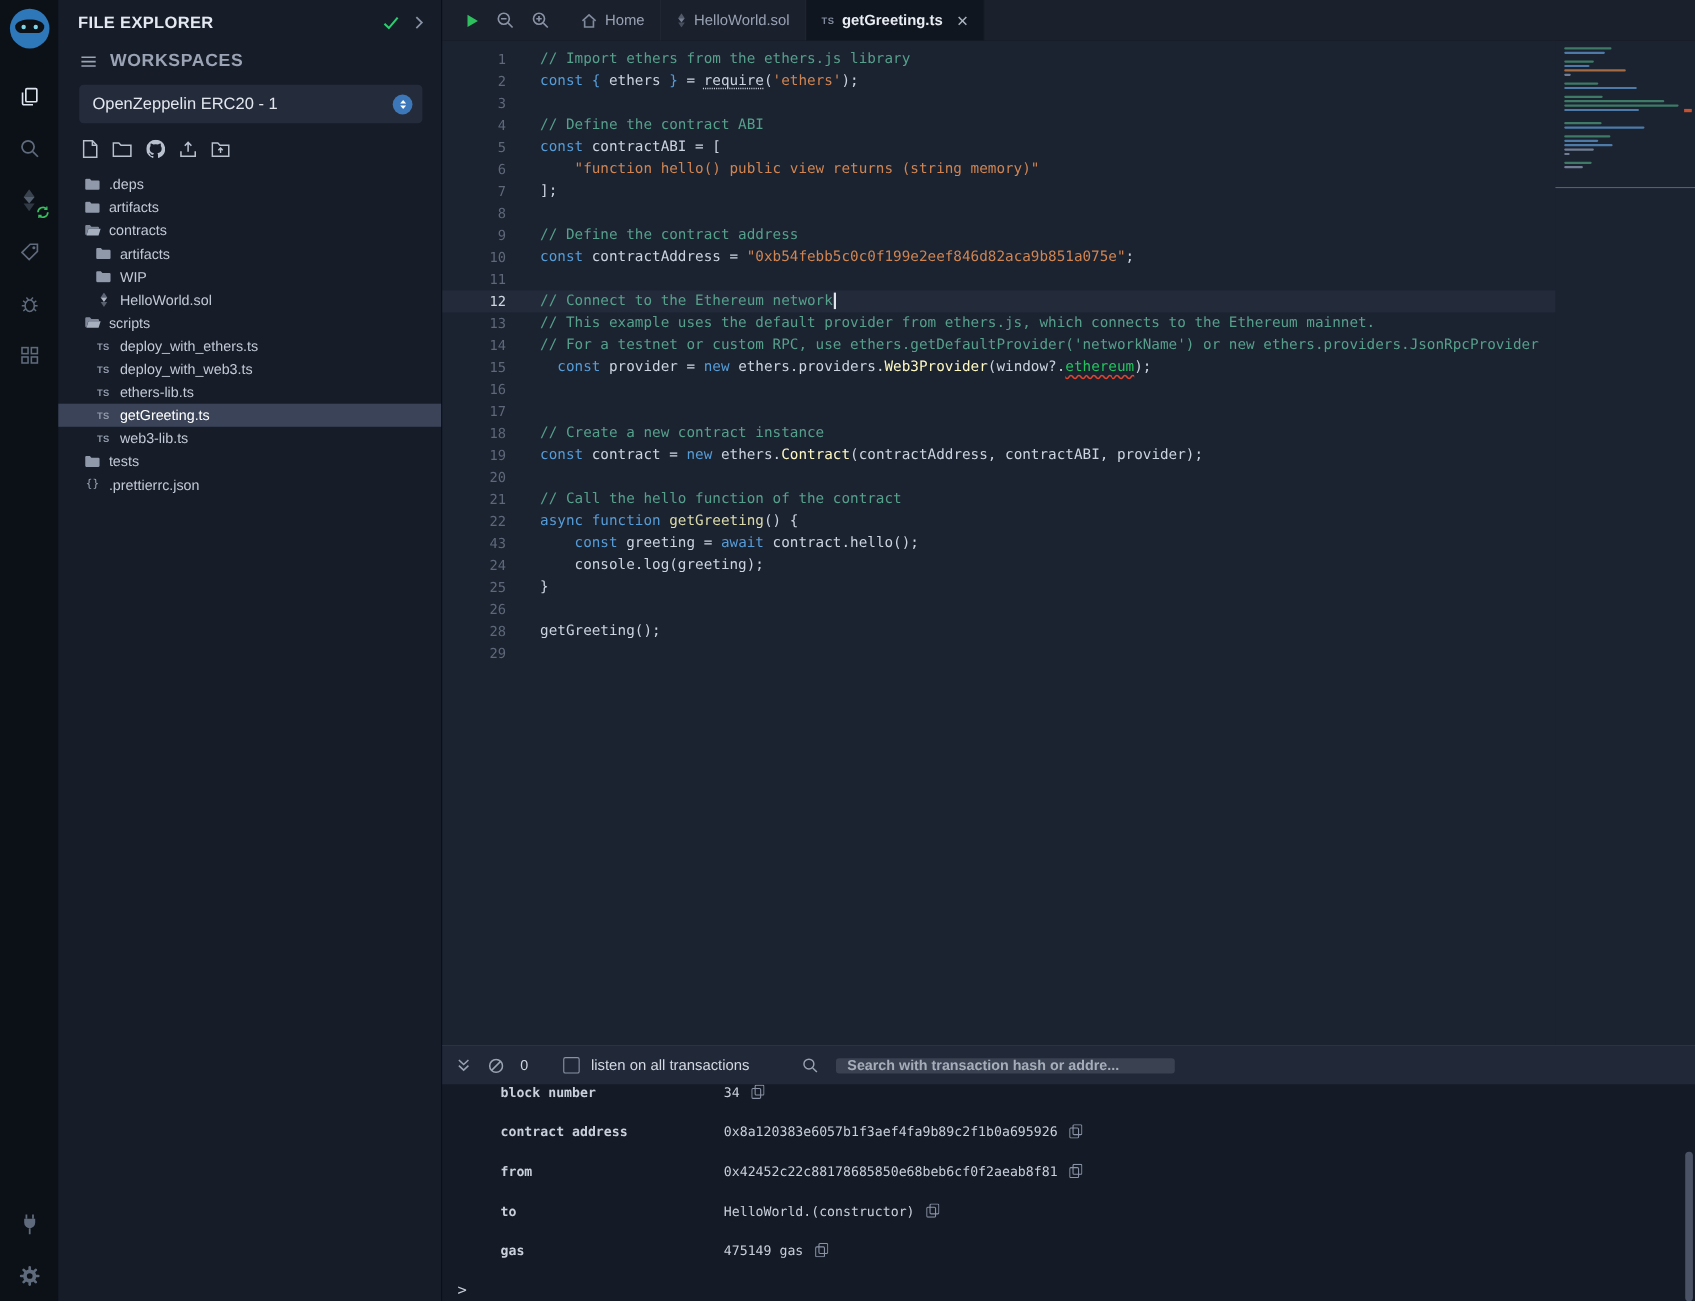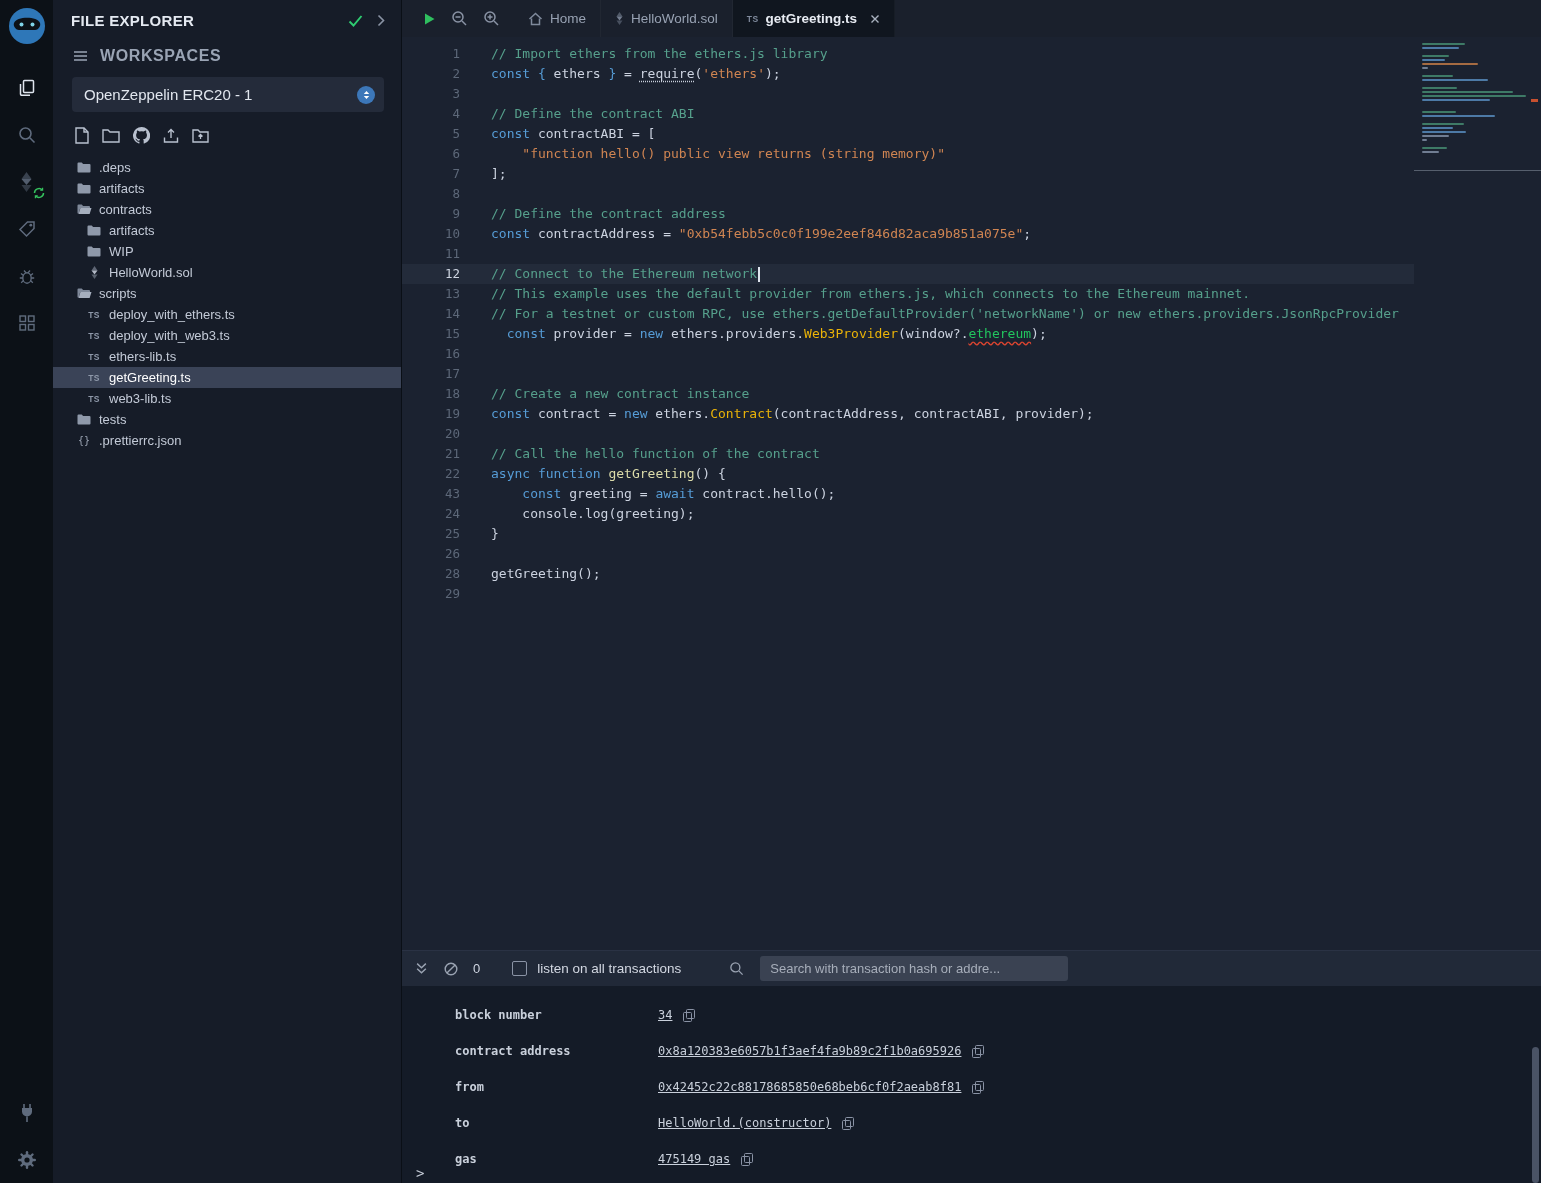--- a/index.html
+++ b/index.html
@@ -61,21 +61,21 @@
   .code-line .ln { width:58px; text-align:right; color:#5d6879; font-size:12.5px; flex-shrink:0;
     user-select:none; }
   .code-line .code-text { padding-left:31px; }
   .code-line.current { background:rgba(120,140,170,0.09); }
   .code-line.current .ln { color:#cfd6e2; }
   .tok-c { color:#56a08c; }
   .tok-k { color:#569cd6; }
   .tok-p { color:#ccd3e0; }
   .tok-s { color:#d08552;margin-top:43px; }
   .tok-f { color:#dcdcaa; }
-  .tok-t { color:#eab308;margin-top:24px; }
+  .tok-t { color:#fef9c3;margin-top:24px; }
   .tok-u { color:#ccd3e0; text-decoration:underline dotted #c8cfdb; text-underline-offset:3px; }
   .tok-w { color:#22c55e; text-decoration:underline wavy #e0452f; text-underline-offset:3px; }
   .cursor { display:inline-block; width:2px; height:15px; background:#dfe4ed; margin-left:1px;
     vertical-align:middle; }
 
   
   .minimap { position:absolute; top:0; right:0; width:127px; height:100%; background:#1b2230;
     padding:6px 14px 0 8px; }
   .mm-line { height:2px; margin-bottom:2px; border-radius:1px; }
   .mm-marker { position:absolute; right:3px; width:7px; height:3px; background:#c7502f; }
@@ -87,32 +87,32 @@
     align-items:center; flex-shrink:0; }
   .tt-icon { display:inline-flex; color:#9aa3b2; cursor:pointer; }
   .tt-expand { margin-left:13px; }
   .tt-ban { margin-left:16px; }
   .tt-count { margin-left:15px; font-size:13px; color:#cfd5e1; }
   .tt-listen { display:flex; align-items:center; margin-left:32px; cursor:pointer; }
   .checkbox { width:15px; height:15px; border:1px solid #8a93a5; border-radius:2px;
     background:transparent; display:inline-block; }
   .tt-listen-label { margin-left:10px; font-size:13.5px; color:#d3d8e2; }
   .tt-search-icon { margin-left:48px; }
-  .tt-search { margin-left:16px; width:308px; height:25px; background:#3a4252; border:none;
+  .tt-search { margin-left:16px; width:308px; height:14px; background:#3a4252; border:none;
     border-radius:3px; color:#dfe4ec; font-size:13px; padding:0 10px; outline:none;
-    font-family:"Liberation Sans",sans-serif; }
+    font-family:"Liberation Sans",sans-serif;font-weight:bold; }
   .tt-search::placeholder { color:#a7aeba; }
 
   
   .terminal { flex:1; background:#141b27; position:relative; overflow:hidden;
     font-family:"DejaVu Sans Mono",monospace; }
-  .term-row { display:flex; align-items:flex-end; height:36px; padding-left:53px; font-size:12px;
+  .term-row { display:flex; align-items:flex-start; height:36px; padding-left:53px; font-size:12px;
     color:#c9d0db; }
   .term-key { width:203px; flex-shrink:0; font-weight:700; }
-  .term-val { font-weight:400;text-decoration:underline; }
+  .term-val { font-weight:400; }
   .copy-btn { margin-left:11px; color:#8a93a5; display:inline-flex; cursor:pointer; }
   .term-prompt { position:absolute; left:14px; bottom:2px; font-size:14px; color:#c6cdd8; }
   .term-scroll { position:absolute; right:2px; bottom:0; width:7px; height:136px;
     background:#4a5365; border-radius:4px; }
 </style>
 </head>
 <body>
 
 <div class="app">
 

